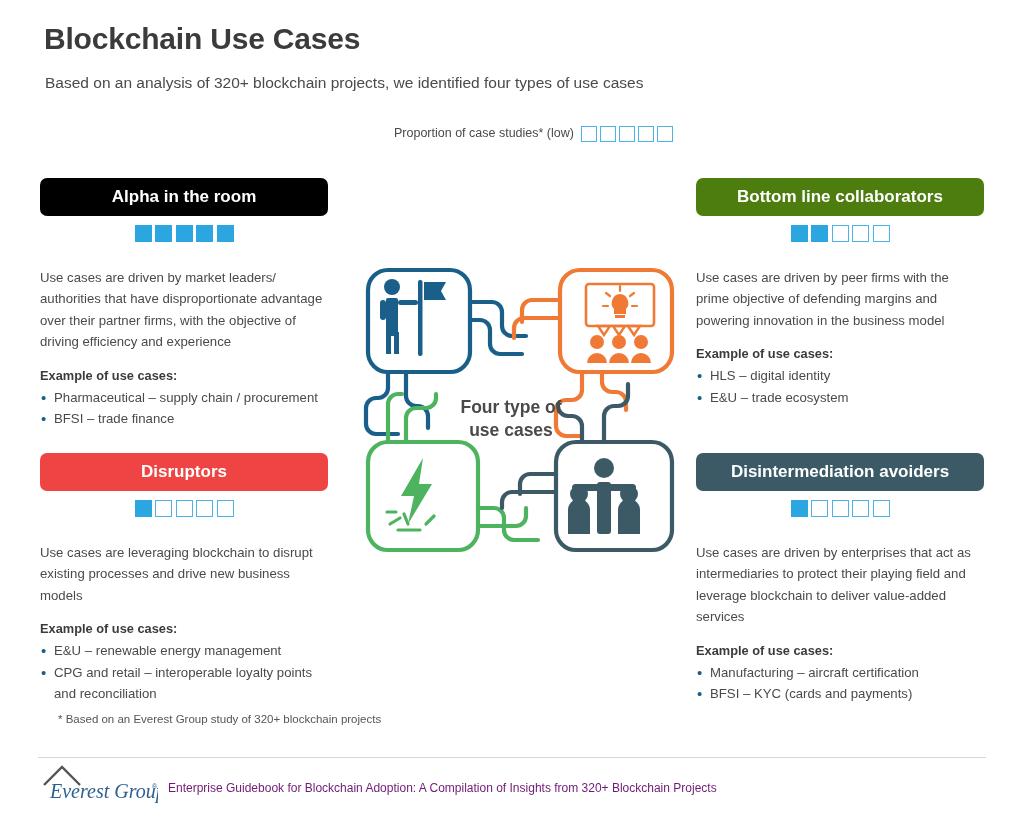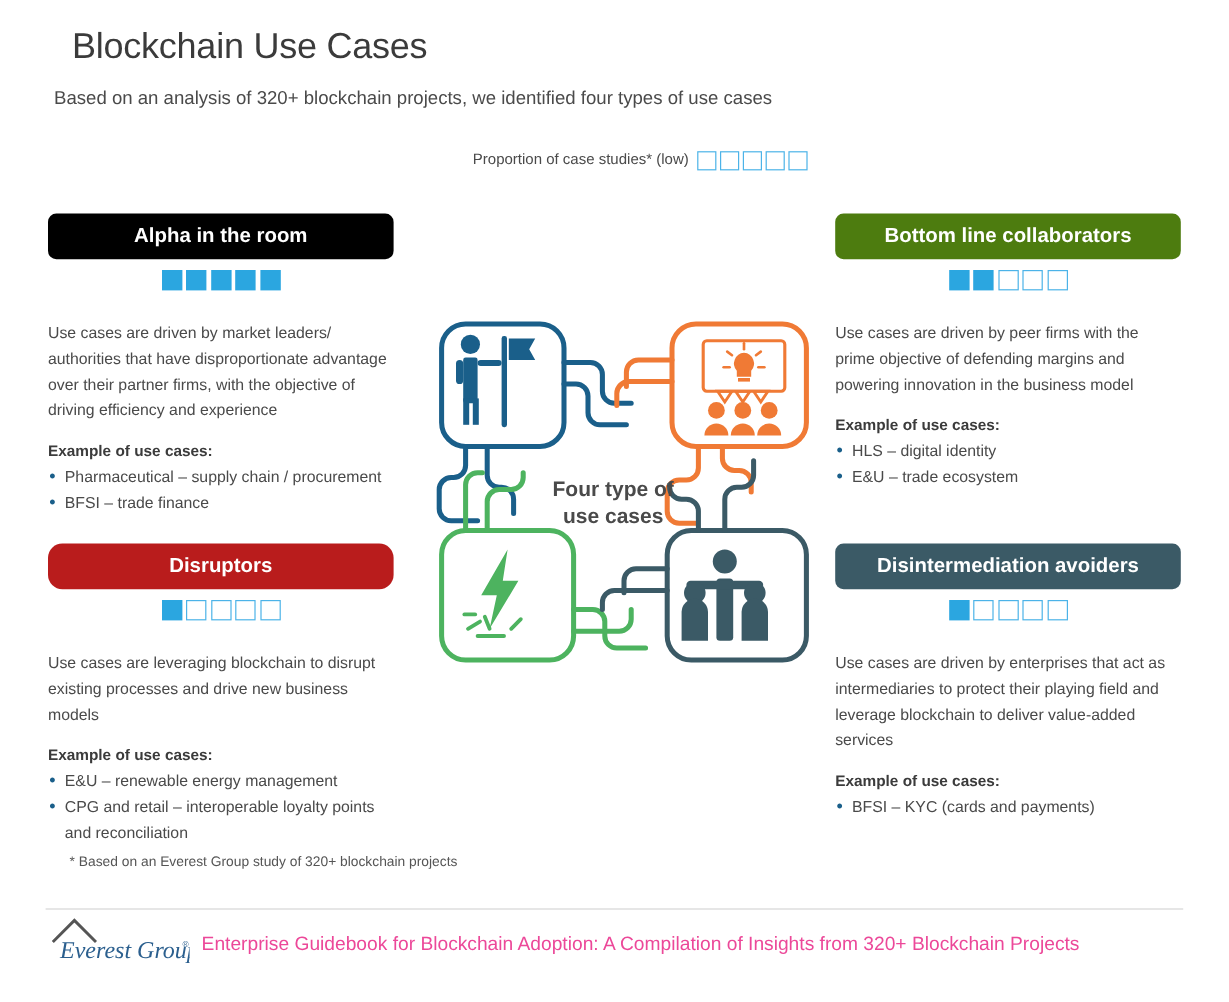--- a/index.html
+++ b/index.html
@@ -7,22 +7,22 @@
     width: 1024px; height: 835px;
     background: #ffffff;
     font-family: "Liberation Sans", sans-serif;
     color: #3b3b3b;
     overflow: hidden;
   }
   .page { position: relative; width: 1024px; height: 835px; }
 
   
   .title {
-    position: absolute; left: 60px; top: 22px;
-    font-size: 30px; font-weight: normal; color: #3b3b3b;
+    position: absolute; left: 44px; top: 22px;
+    font-size: 30px; font-weight: bold; color: #3b3b3b;
     letter-spacing: -0.2px;
   }
   .subtitle {
     position: absolute; left: 45px; top: 74px;
     font-size: 15.5px; color: #4a4a4a;
   }
 
   
   .legend { position: absolute; top: 126px; left: 394px; display: flex; align-items: center; }
   .legend-group { display: flex; align-items: flex-start; }
@@ -66,21 +66,21 @@
     position: absolute; left: 441px; top: 396px; width: 140px;
     text-align: center; font-size: 17.5px; font-weight: bold;
     color: #4a4a4a; line-height: 1.3;
   }
 
   
   .footnote { position: absolute; left: 58px; top: 713px; font-size: 11.5px; color: #555; }
   .footer-rule { position: absolute; left: 38px; top: 757px; width: 948px; height: 1px; background: #d6d6d6; }
   .footer { position: absolute; left: 40px; top: 765px; display: flex; align-items: center; }
   .brand-mark { width: 118px; height: 38px; position: relative; }
-  .brand-text { font-size: 16px; color: #ec4899; margin-left: 10px; margin-top: 8px; }
+  .brand-text { font-size: 12px; color: #701a75; margin-left: 10px; margin-top: 8px; }
 </style>
 </head>
 <body>
 
 <div class="page">
 
   <h1 class="title">Blockchain Use Cases</h1>
   <div class="subtitle">Based on an analysis of 320+ blockchain projects, we identified four types of use cases</div>
 
   <div class="legend">
@@ -125,21 +125,21 @@
       </div>
     <div class="desc">Use cases are driven by peer firms with the prime objective of defending margins and powering innovation in the business model</div>
     <div class="example-title">Example of use cases:</div>
     <ul class="bullets">
         <li>HLS – digital identity</li>
         <li>E&amp;U – trade ecosystem</li>
       </ul>
   </div>
 
   <div class="card left bottom" id="card-2">
-    <div class="card-header" style="background: #b91c1c; border-radius: 12px;">Disruptors</div>
+    <div class="card-header" style="background: #ef4444;">Disruptors</div>
     <div class="rating">
         <span class="sq filled"></span>
         <span class="sq empty"></span>
         <span class="sq empty"></span>
         <span class="sq empty"></span>
         <span class="sq empty"></span>
       </div>
     <div class="desc">Use cases are leveraging blockchain to disrupt existing processes and drive new business models</div>
     <div class="example-title">Example of use cases:</div>
     <ul class="bullets">
@@ -153,20 +153,21 @@
     <div class="rating">
         <span class="sq filled"></span>
         <span class="sq empty"></span>
         <span class="sq empty"></span>
         <span class="sq empty"></span>
         <span class="sq empty"></span>
       </div>
     <div class="desc">Use cases are driven by enterprises that act as intermediaries to protect their playing field and leverage blockchain to deliver value-added services</div>
     <div class="example-title">Example of use cases:</div>
     <ul class="bullets">
+        <li>Manufacturing – aircraft certification</li>
         <li>BFSI – KYC (cards and payments)</li>
       </ul>
   </div>
 
   <div class="diagram">
     <svg width="320" height="315" viewBox="0 0 320 315">
       <g fill="none" stroke-width="4.2" stroke-linecap="round" stroke-linejoin="round">
 
         <g stroke="#1a5f8a">
           <path d="M8 28 a20 20 0 0 1 20-20 h62 a20 20 0 0 1 20 20 v62 a20 20 0 0 1 -20 20 h-62 a20 20 0 0 1 -20 -20 z"></path>

